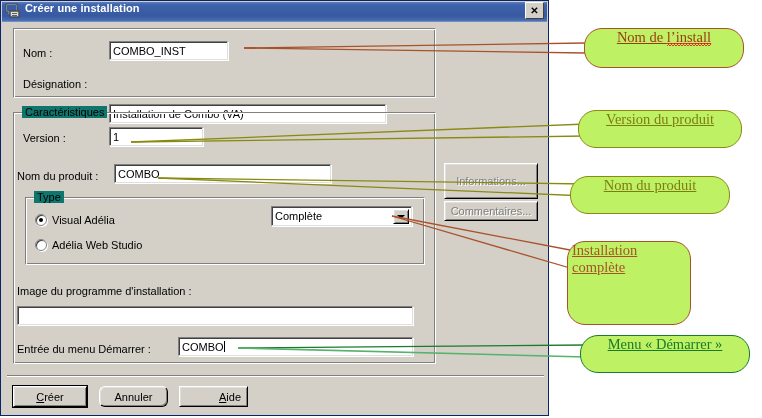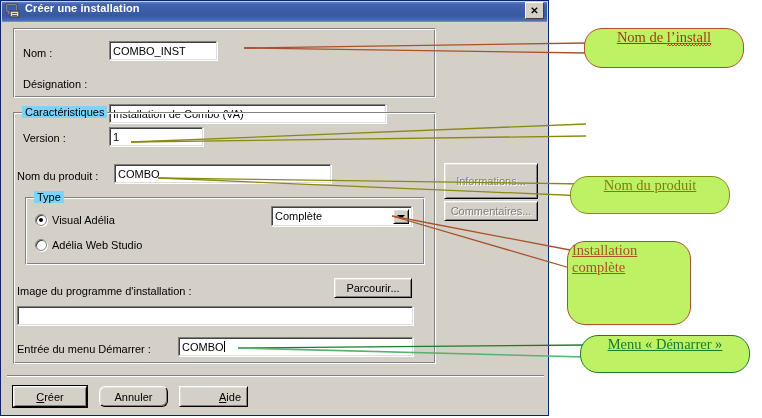--- a/index.html
+++ b/index.html
@@ -84,21 +84,21 @@
   }
   .grp{
     position:absolute;
     border:1px solid;
     border-color:#808080 #ffffff #ffffff #808080;
     box-shadow: 1px 1px 0 #ffffff inset, -1px -1px 0 #808080 inset;
     box-sizing:border-box;
   }
   .grp > .grp-title{
     position:absolute; top:-7px; left:8px;
-    background:#7dd3fc; padding:0 3px;
+    background:#0f766e; padding:0 3px;
     font-size:11px;color:#000;white-space:nowrap;
   }
   .radio{
     position:absolute;
     width:12px;height:12px;border-radius:50%;
     background:#ffffff;
     border:1px solid #808080;
     box-shadow: inset 1px 1px 0 #404040, 1px 1px 0 #ffffff;
     box-sizing:border-box;
   }
@@ -187,21 +187,21 @@
       </svg>
     </span>
     <span class="tb-title">Créer une installation</span>
     <span class="tb-spacer"></span>
     <span class="tb-close">✕</span>
   </div>
 
   <div class="grp" style="left:12px; top:27px; width:423px; height:70px;"></div>
 
   <div class="lbl" style="left:22px; top:46px;">Nom :</div>
-  <div class="field" style="left:108px; top:40px; width:108px; height:19px;">COMBO_INST</div>
+  <div class="field" style="left:108px; top:40px; width:119px; height:19px;">COMBO_INST</div>
 
   <div class="lbl" style="left:22px; top:77px;">Désignation :</div>
   <div class="field" style="left:108px; top:71px; width:277px; height:19px;margin-top:32px;">Installation de Combo (VA)</div>
 
   <div class="grp" style="left:12px; top:111px; width:423px; height:252px;">
     <span class="grp-title">Caractéristiques</span>
   </div>
 
   <div class="lbl" style="left:22px; top:131px;">Version :</div>
   <div class="field" style="left:108px; top:126px; width:94px; height:19px;">1</div>
@@ -227,23 +227,20 @@
   <div class="lbl" style="left:51px; top:238px;">Adélia Web Studio</div>
 
   <div class="combo" style="left:270px; top:205px; width:141px; height:20px;">
     <span>Complète</span>
     <span class="cb-btn">
         <span class="arrow-dn"></span>
       </span>
   </div>
 
   <div class="lbl" style="left:16px; top:284px;">Image du programme d'installation :</div>
-  <div class="btn" style="left:333px; top:277px; width:78px; height:20px;">
-    <span>Parcourir...</span>
-  </div>
   <div class="field" style="left:16px; top:305px; width:396px; height:19px;"></div>
 
   <div class="lbl" style="left:16px; top:342px;">Entrée du menu Démarrer :</div>
   <div class="field" style="left:177px; top:336px; width:235px; height:19px;">
     <span>COMBO</span>
       <span class="caret"></span>
   </div>
 
   <div class="hline" style="left:6px; top:374px; width:537px; background:#808080;"></div>
   <div class="hline" style="left:6px; top:375px; width:537px; background:#ffffff;"></div>
@@ -276,20 +273,23 @@
     <path d="M392,216 L570,268" stroke="#a8512a" stroke-width="1.3" fill="none"></path>
 
     <path d="M238,348 L586,345" stroke="#1a7a2e" stroke-width="1.3" fill="none"></path>
     <path d="M238,348 L586,357" stroke="#55b36a" stroke-width="1.6" fill="none"></path>
   </svg>
 
   <div class="callout" id="c-nom" style="left:584px; top:28px;  width:160px; height:40px;  border-color:#a8512a; color:#9c3a12;">
     <span><span id="nom-plain">Nom de </span><span class="spell" id="nom-spell">l’install</span></span>
   </div>
 
+  <div class="callout" id="c-version" style="left:578px; top:110px; width:164px; height:38px; border-color:#8a8a12; color:#7c7c12;">
+    <span>Version du produit</span>
+  </div>
 
   <div class="callout" id="c-produit" style="left:570px; top:176px; width:160px; height:38px; border-color:#8a8a12; color:#7c7c12;">
     <span>Nom du produit</span>
   </div>
 
   <div class="callout" id="c-install" style="left:567px; top:241px; width:124px; height:84px; border-color:#a8512a; color:#a8512a; justify-content:flex-start; padding-left:4px; text-align:left;">
     <span>
       <span id="inst-l1">Installation</span><br><span id="inst-l2">complète</span>
     </span>
   </div>

